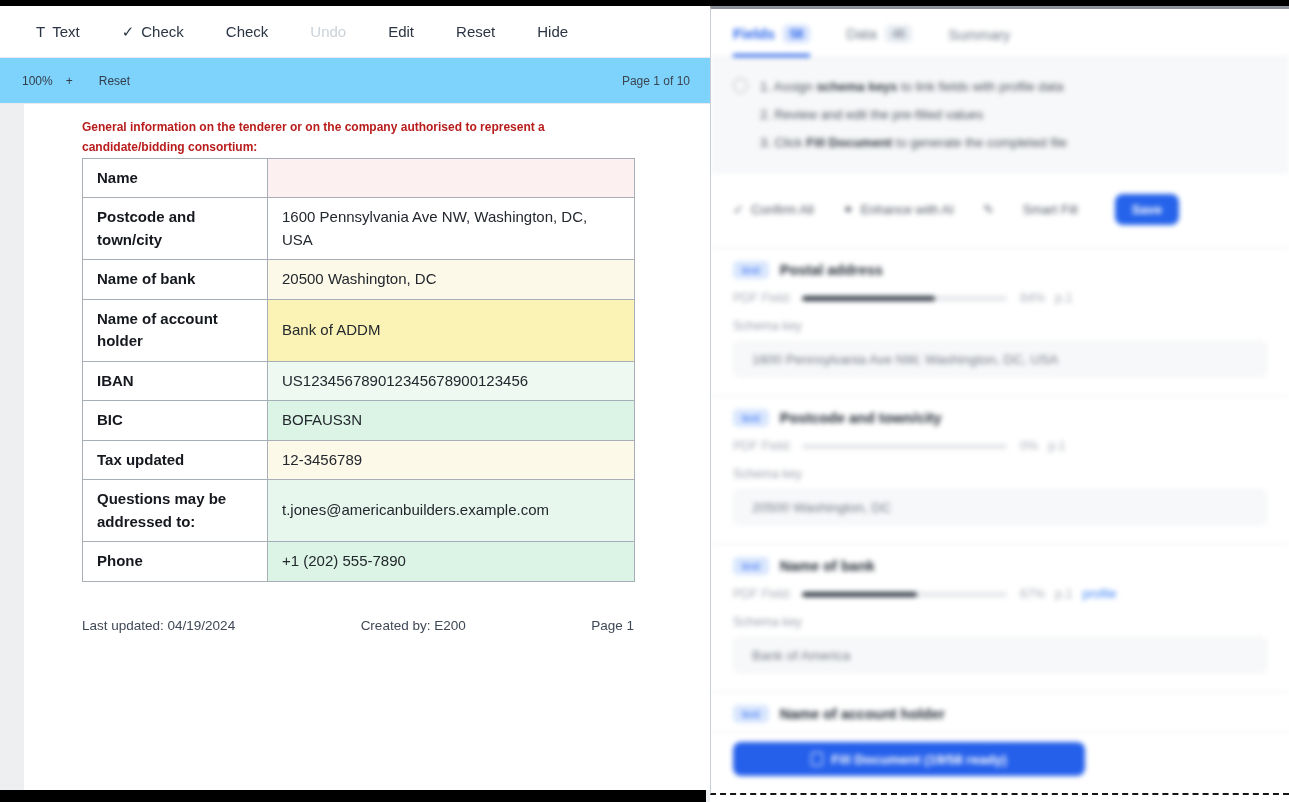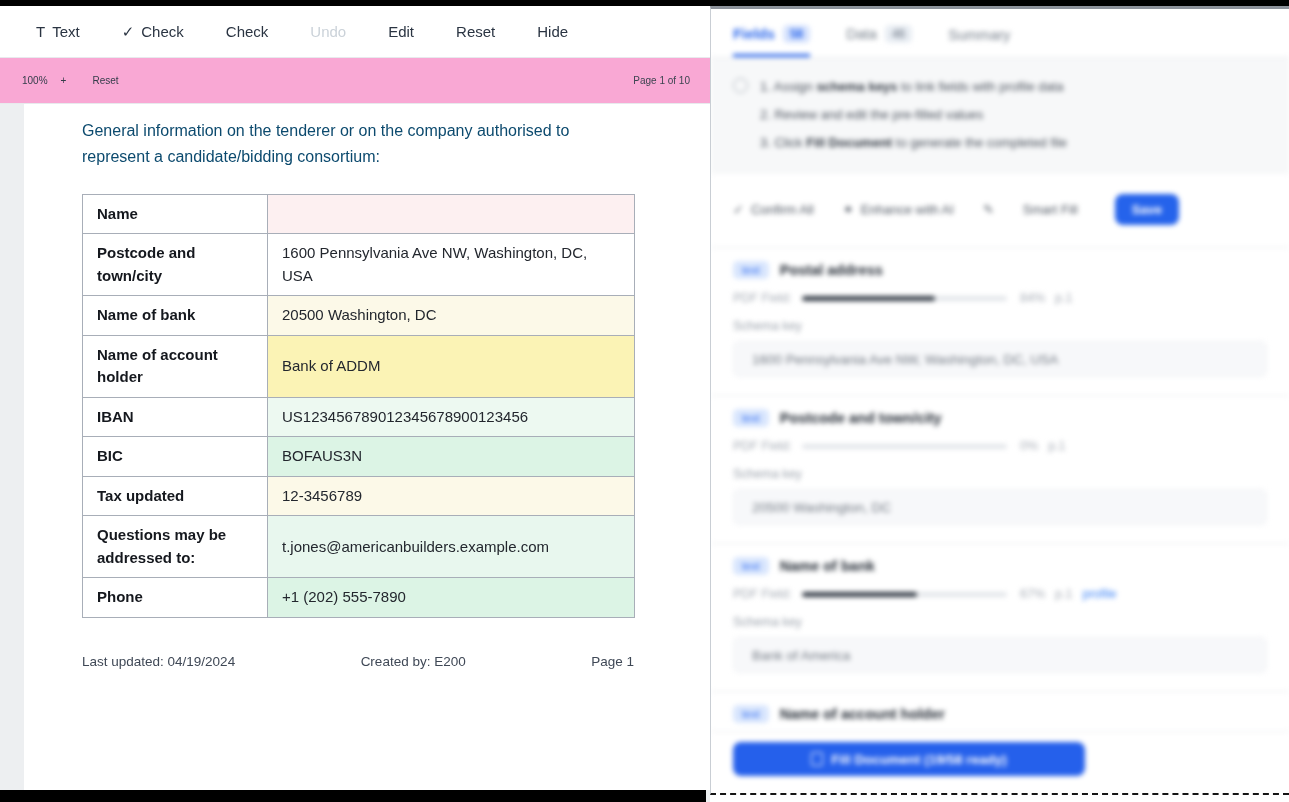--- a/index.html
+++ b/index.html
@@ -12,34 +12,34 @@
   .bottombar { position:absolute; left:0; bottom:0; width:706px; height:12px; background:#000; z-index:40; }
 
   
   .left { position:absolute; left:0; top:6px; width:710px; height:796px; background:#edeff1; }
   .toolbar1 { height:52px; background:#fff; border-bottom:1px solid #e8eaed;
     display:flex; align-items:center; padding-left:36px; gap:42px; }
   .titem { display:flex; align-items:center; gap:7px; font-size:15px; font-weight:500;
     color:#2a3442; cursor:pointer; white-space:nowrap; }
   .titem.disabled { color:#cbd2d9; }
   .ticon:empty { display:none; }
-  .toolbar2 { height:46px; background:#f9a8d4; border-bottom:1px solid #e8eaed;
+  .toolbar2 { height:46px; background:#7dd3fc; border-bottom:1px solid #e8eaed;
     display:flex; align-items:center; justify-content:space-between; padding:0 20px 0 22px;
-    font-size:10px; color:#333c49; }
+    font-size:12px; color:#333c49; }
   .zoomgroup { display:flex; align-items:center; }
   .zoomlevel { font-weight:500; }
   .zoomin { margin-left:13px; cursor:pointer; }
   .zoomreset { margin-left:26px; cursor:pointer; }
   .pageind { color:#3c4450; }
 
   .viewer { height:686px; padding-left:24px; }
   .page { width:686px; height:100%; background:#fff; padding:14px 0 0 58px; }
-  .heading { width:540px; font-size:16px; font-weight:normal; color:#0c4a6e; line-height:1.65; }
-
-  table.form { border-collapse:collapse; margin-top:23px; width:552px; table-layout:fixed;padding-left:24px; }
+  .heading { width:540px; font-size:12px; font-weight:bold; color:#b91c1c; line-height:1.65; }
+
+  table.form { border-collapse:collapse; width:552px; table-layout:fixed;padding-left:24px; }
   table.form td { border:1.5px solid #a8aeb8; font-size:15px; line-height:1.5;
     padding:8px 14px; vertical-align:middle; }
   td.lbl { width:185px; font-weight:bold; color:#15181e; background:#fff; }
   td.val { width:367px; color:#23272e; height:24px; }
 
   .pfooter { width:552px; margin-top:36px; display:flex; justify-content:space-between;
     font-size:13.5px; color:#3f4856; }
 
   
   .right { position:absolute; left:710px; top:6px; width:579px; height:789px; background:#fff;

